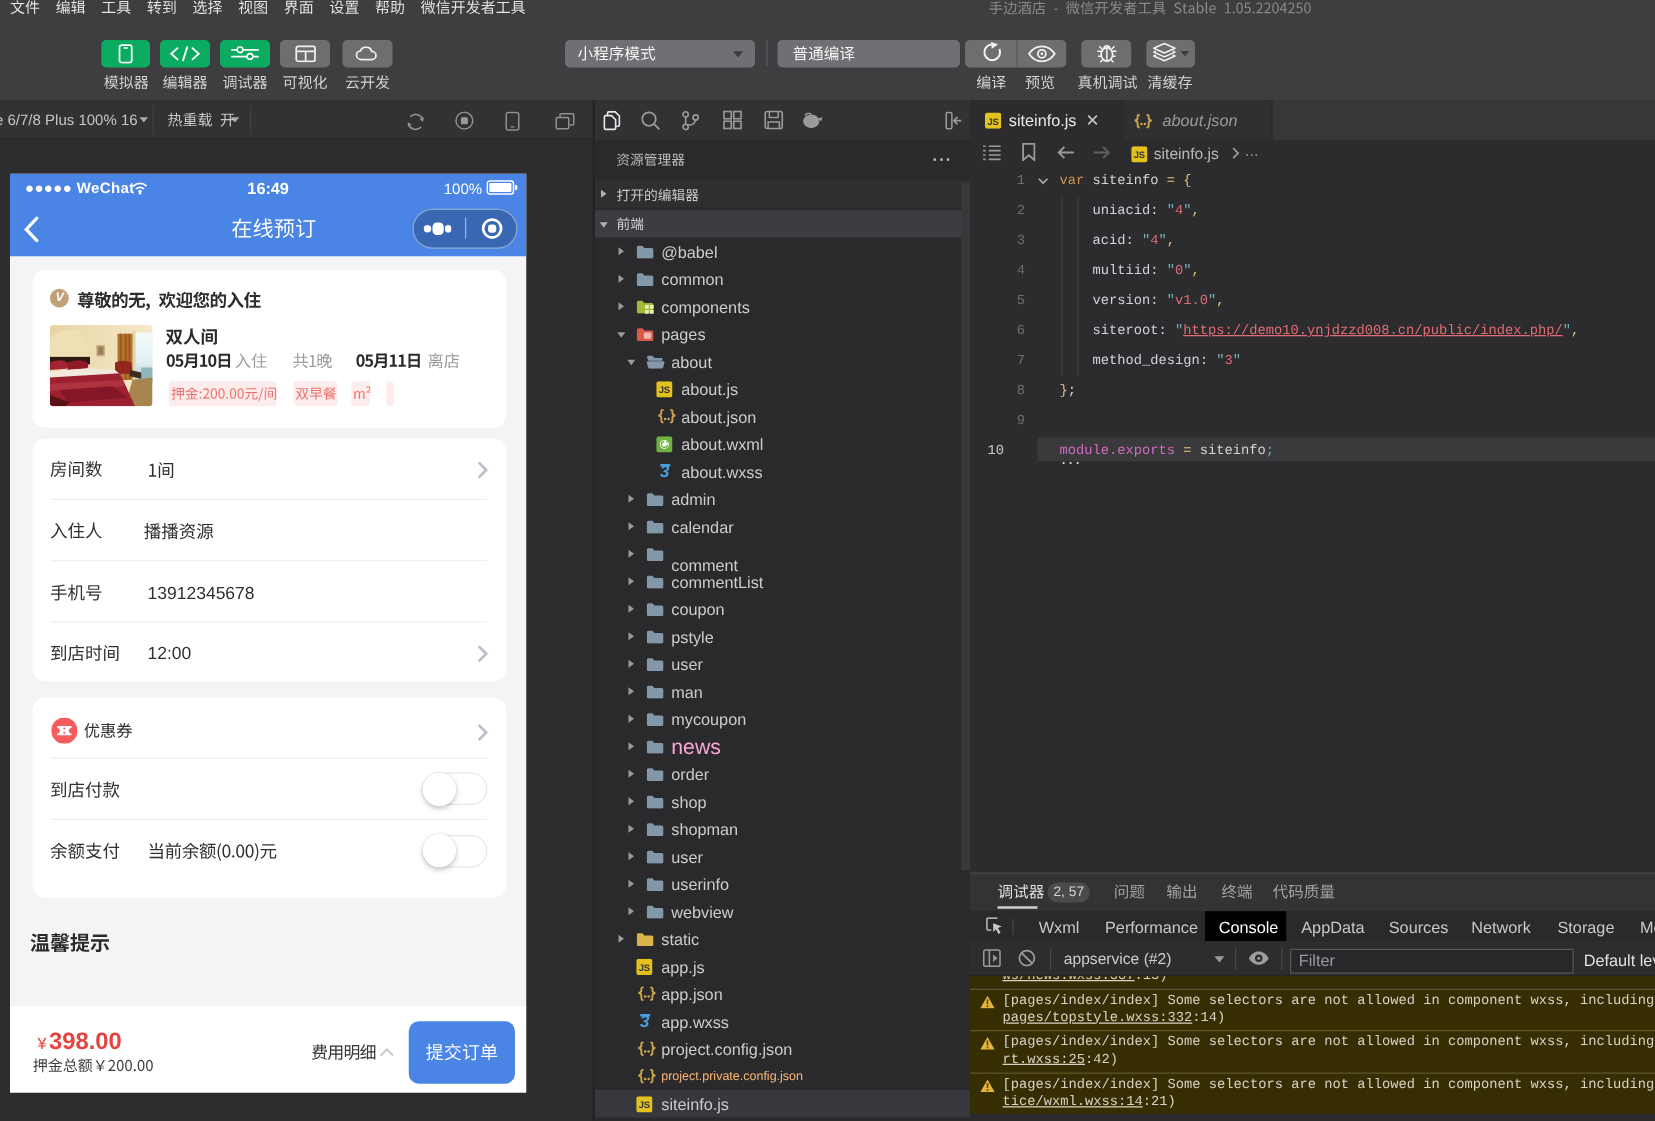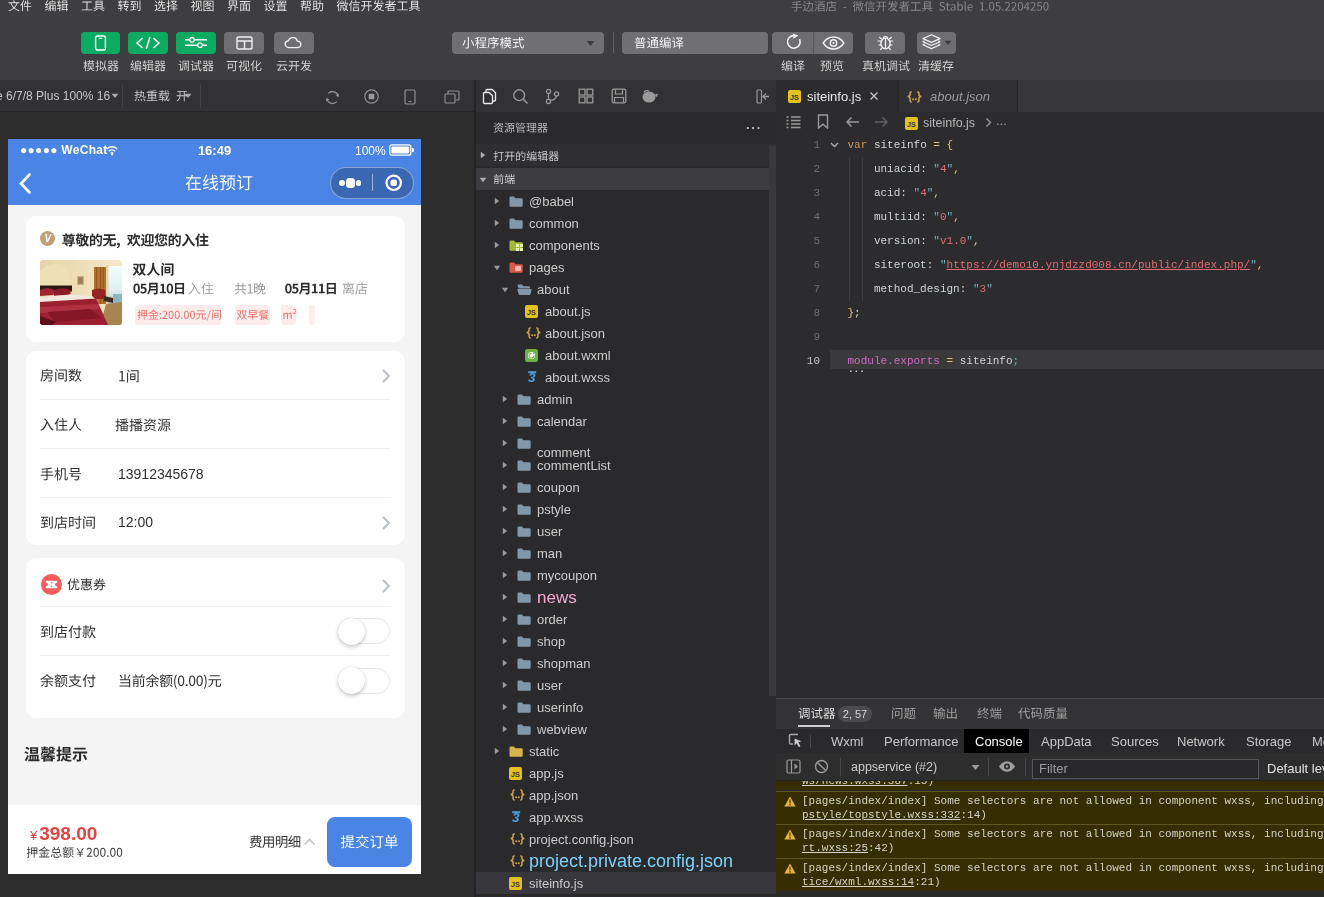--- a/index.html
+++ b/index.html
@@ -457,21 +457,21 @@
   </svg>
 <div class="ab" style="left:529px;top:831.5px;height:16px;color:#cccccc;font-size:13px;line-height:15px;white-space:nowrap">project.config.json</div>
 <svg class="ab" style="left:509px;top:855px" width="17" height="12" viewBox="0 0 17 12">
     <g fill="none" stroke="#cfa44e" stroke-width="1.5" stroke-linecap="round">
       <path d="M5.2 0.9 C3.7 0.9 4.1 2.3 4.1 3.2 C4.1 4.7 2.7 5.3 1.7 5.4 C2.7 5.5 4.1 6.1 4.1 7.6 C4.1 8.5 3.7 11 5.2 11"></path>
       <path d="M11.8 0.9 C13.3 0.9 12.9 2.3 12.9 3.2 C12.9 4.7 14.3 5.3 15.3 5.4 C14.3 5.5 12.9 6.1 12.9 7.6 C12.9 8.5 13.3 11 11.8 11"></path>
     </g>
     <circle cx="7.1" cy="8.2" r="1" fill="#cfa44e"></circle>
     <circle cx="9.9" cy="8.2" r="1" fill="#cfa44e"></circle>
   </svg>
-<div class="ab" style="left:529px;top:853.5px;height:16px;color:#7dd3fc;font-size:18px;line-height:15px;white-space:nowrap">project.private.config.json</div>
+<div class="ab" style="left:529px;top:853.5px;height:16px;color:#fdba74;font-size:10px;line-height:15px;white-space:nowrap">project.private.config.json</div>
 <div class="ab" style="left:476px;top:872px;width:300px;height:22px;background:#37373d"></div>
 <svg class="ab" style="left:509px;top:877px" width="13" height="13" viewBox="0 0 13 13">
     <rect width="13" height="13" rx="2" fill="#e3c21e"></rect>
     <text x="6.5" y="9.8" font-family="Liberation Sans" font-size="7.5" font-weight="bold" fill="#333" text-anchor="middle">JS</text>
   </svg>
 <div class="ab" style="left:529px;top:875.5px;height:16px;color:#cccccc;font-size:13px;line-height:15px;white-space:nowrap">siteinfo.js</div>
 <div class="ab" style="left:769px;top:146px;width:7px;height:550px;background:#39393b"></div>
 <div class="ab" style="left:776px;top:80px;width:548px;height:817px;background:#2c2c2e"></div>
 <div class="ab" style="left:776px;top:80px;width:548px;height:32px;background:#37373a"></div>
 <div class="ab" style="left:776px;top:80px;width:122px;height:32px;background:#2c2c2e"></div>
@@ -526,21 +526,21 @@
 <div class="ab mono" style="left:847.5px;top:229px;height:24px;line-height:24px;font-size:11px;color:#d4d4d4;white-space:pre">    <span style="color:#ced4da">version</span>: <span style="color:#74b2c0">"</span><span style="color:#e06c75">v1.0</span><span style="color:#74b2c0">"</span><span style="color:#e5c07b">,</span></div>
 <div class="ab mono" style="left:790px;top:253px;width:30px;height:24px;line-height:24px;font-size:11px;color:#6e6e6e;text-align:right">6</div>
 <div class="ab mono" style="left:847.5px;top:253px;height:24px;line-height:24px;font-size:11px;color:#d4d4d4;white-space:pre">    <span style="color:#ced4da">siteroot</span>: <span style="color:#74b2c0">"</span><span style="color:#e06c75"><span style="text-decoration:underline">https://demo10.ynjdzzd008.cn/public/index.php/</span></span><span style="color:#74b2c0">"</span><span style="color:#e5c07b">,</span></div>
 <div class="ab mono" style="left:790px;top:277px;width:30px;height:24px;line-height:24px;font-size:11px;color:#6e6e6e;text-align:right">7</div>
 <div class="ab mono" style="left:847.5px;top:277px;height:24px;line-height:24px;font-size:11px;color:#d4d4d4;white-space:pre">    <span style="color:#ced4da">method_design</span>: <span style="color:#74b2c0">"</span><span style="color:#e06c75">3</span><span style="color:#74b2c0">"</span></div>
 <div class="ab mono" style="left:790px;top:301px;width:30px;height:24px;line-height:24px;font-size:11px;color:#6e6e6e;text-align:right">8</div>
 <div class="ab mono" style="left:847.5px;top:301px;height:24px;line-height:24px;font-size:11px;color:#d4d4d4;white-space:pre"><span style="color:#e5c07b">}</span>;</div>
 <div class="ab mono" style="left:790px;top:325px;width:30px;height:24px;line-height:24px;font-size:11px;color:#6e6e6e;text-align:right">9</div>
 <div class="ab" style="left:830px;top:350px;width:494px;height:19px;background:#3a3a3d"></div>
 <div class="ab mono" style="left:847.5px;top:367px;width:14px;height:8px;line-height:5px;font-size:11px;color:#e0e0e0;letter-spacing:-1px">...</div>
-<div class="ab mono" style="left:790px;top:349px;width:30px;height:24px;line-height:24px;font-size:11px;color:#c8c8c8;text-align:right">10</div>
+<div class="ab mono" style="left:790px;top:349px;width:30px;height:24px;line-height:24px;font-size:11px;color:#c8c8c8;text-align:left">10</div>
 <div class="ab mono" style="left:847.5px;top:349px;height:24px;line-height:24px;font-size:11px;color:#d4d4d4;white-space:pre"><span style="color:#cf6bbf">module.exports</span> <span style="color:#e5c07b">=</span> <span style="color:#d4d4d4">siteinfo</span><span style="color:#56b6c2">;</span></div>
 <svg class="ab" style="left:830px;top:142px" width="9" height="6" viewBox="0 0 9 6">
     <path d="M1 1 L4.5 4.5 L8 1" fill="none" stroke="#b0b0b0" stroke-width="1.3"></path>
   </svg>
 <div class="ab" style="left:848.5px;top:157px;width:1px;height:144px;background:#3e3e3e"></div>
 <div class="ab" style="left:861.5px;top:157px;width:1px;height:144px;background:#3e3e3e"></div>
 <div class="ab" style="left:776px;top:698px;width:548px;height:199px;background:#333335;border-top:1px solid #4a4a4a"></div>
 <div class="ab" style="left:798px;top:725px;width:32px;height:2px;background:#d0d0d0"></div>
 <div class="ab" style="left:838px;top:706px;width:34px;height:16px;background:#4b4b4d;border-radius:9px;color:#d5d5d5;font-size:11px;text-align:center;line-height:17px">2, 57</div>
 <div class="ab" style="left:776px;top:729px;width:548px;height:24px;background:#2a2a2c"></div>
@@ -586,21 +586,21 @@
 <div class="ab" style="left:776px;top:781px;width:548px;height:116px;background:#2a2a2a;overflow:hidden">
 <div class="ab" style="left:0;top:-24.5px;width:548px;height:33.5px;background:#362e02;border-top:1px solid #5f5722"></div>
 <div class="ab mono" style="left:26px;top:-7.5px;height:15px;line-height:15px;font-size:11px;color:#d6d3c6;white-space:nowrap"><span style="text-decoration:underline">ws/news.wxss:387</span>:15)</div>
 <div class="ab" style="left:0;top:9.5px;width:548px;height:33.5px;background:#362e02;border-top:1px solid #5f5722"></div>
 <svg class="ab" style="left:8px;top:14.5px" width="12" height="11" viewBox="0 0 12 11">
       <path d="M6 0.5 L11.7 10.5 H0.3 Z" fill="#e5b43e"></path>
       <path d="M6 3.4 v4" stroke="#5a4a10" stroke-width="1.3"></path>
       <circle cx="6" cy="8.9" r="0.8" fill="#5a4a10"></circle>
     </svg>
 <div class="ab mono" style="left:26px;top:12.5px;width:522px;height:15px;line-height:15px;font-size:11px;color:#d6d3c6;white-space:nowrap;overflow:hidden">[pages/index/index] Some selectors are not allowed in component wxss, including</div>
-<div class="ab mono" style="left:26px;top:26.5px;height:15px;line-height:15px;font-size:11px;color:#d6d3c6;white-space:nowrap"><span style="text-decoration:underline">pstyle/topstyle.wxss:332</span>:14)</div>
+<div class="ab mono" style="left:26px;top:26.5px;height:15px;line-height:15px;font-size:11px;color:#d6d3c6;white-space:nowrap"><span style="text-decoration:underline">pages/topstyle.wxss:332</span>:14)</div>
 <div class="ab" style="left:0;top:43px;width:548px;height:33.5px;background:#362e02;border-top:1px solid #5f5722"></div>
 <svg class="ab" style="left:8px;top:48px" width="12" height="11" viewBox="0 0 12 11">
       <path d="M6 0.5 L11.7 10.5 H0.3 Z" fill="#e5b43e"></path>
       <path d="M6 3.4 v4" stroke="#5a4a10" stroke-width="1.3"></path>
       <circle cx="6" cy="8.9" r="0.8" fill="#5a4a10"></circle>
     </svg>
 <div class="ab mono" style="left:26px;top:46px;width:522px;height:15px;line-height:15px;font-size:11px;color:#d6d3c6;white-space:nowrap;overflow:hidden">[pages/index/index] Some selectors are not allowed in component wxss, including</div>
 <div class="ab mono" style="left:26px;top:60px;height:15px;line-height:15px;font-size:11px;color:#d6d3c6;white-space:nowrap"><span style="text-decoration:underline">rt.wxss:25</span>:42)</div>
 <div class="ab" style="left:0;top:76.5px;width:548px;height:33.5px;background:#362e02;border-top:1px solid #5f5722"></div>
 <svg class="ab" style="left:8px;top:81.5px" width="12" height="11" viewBox="0 0 12 11">

